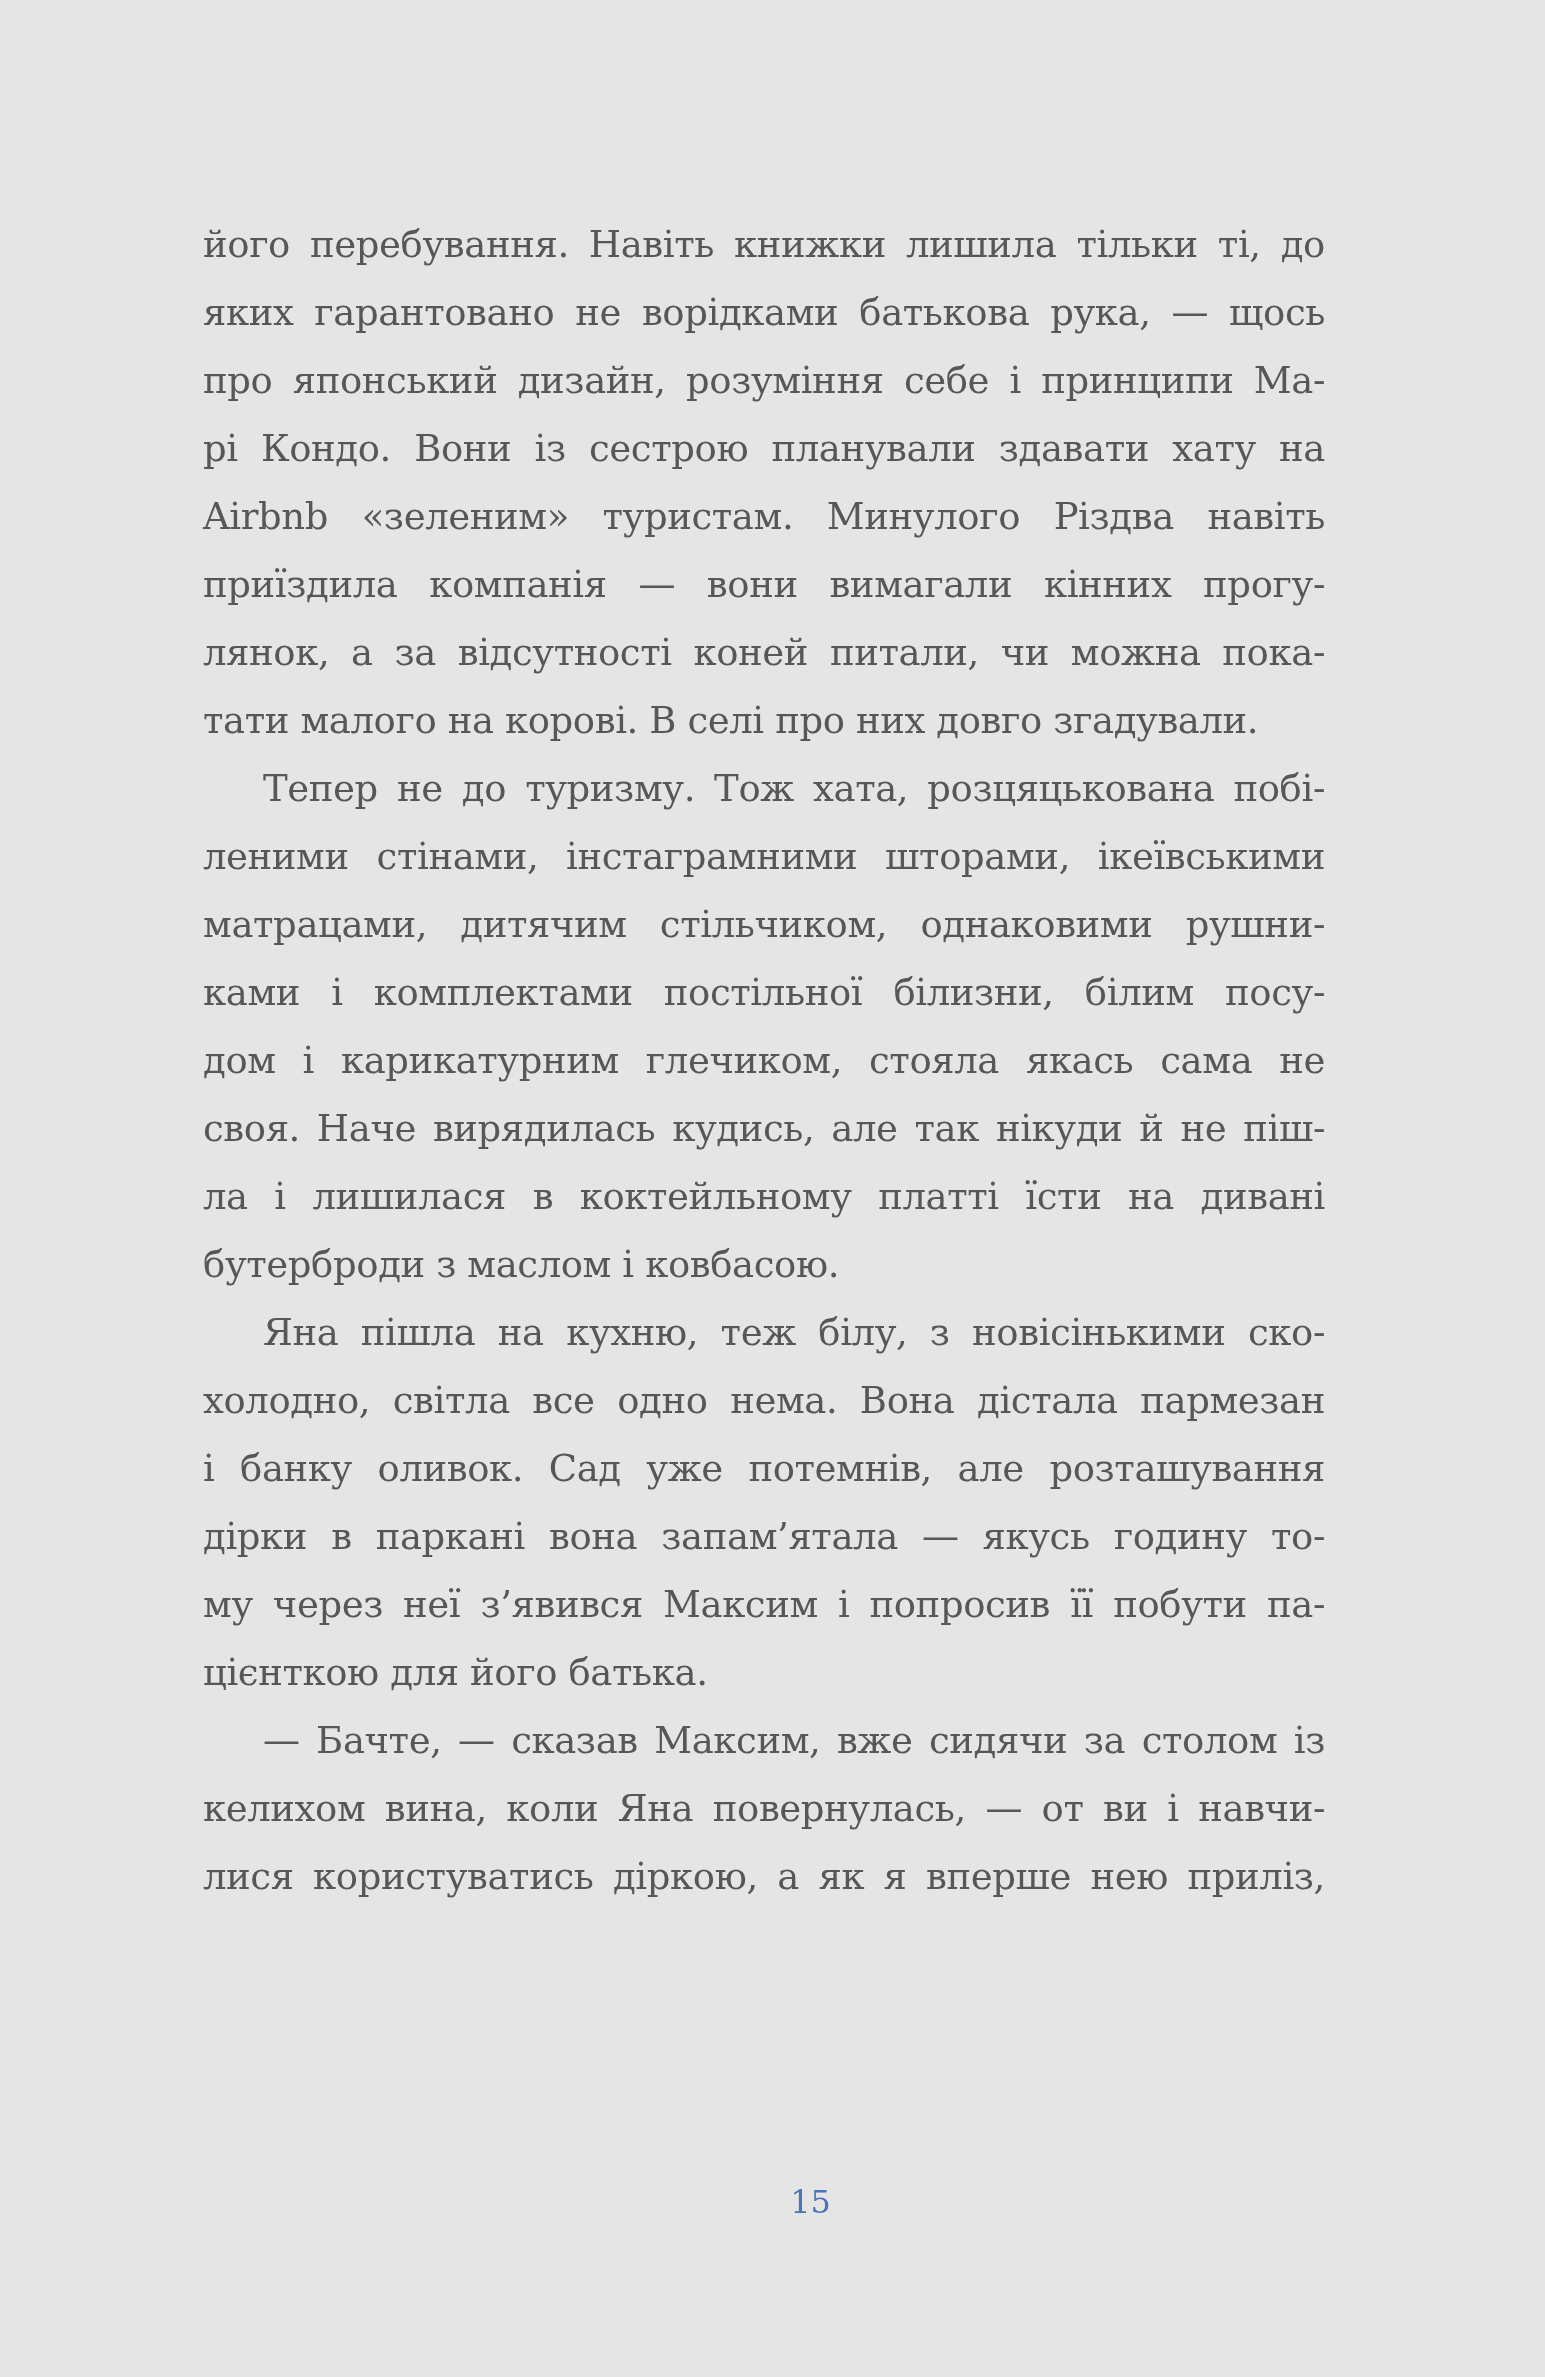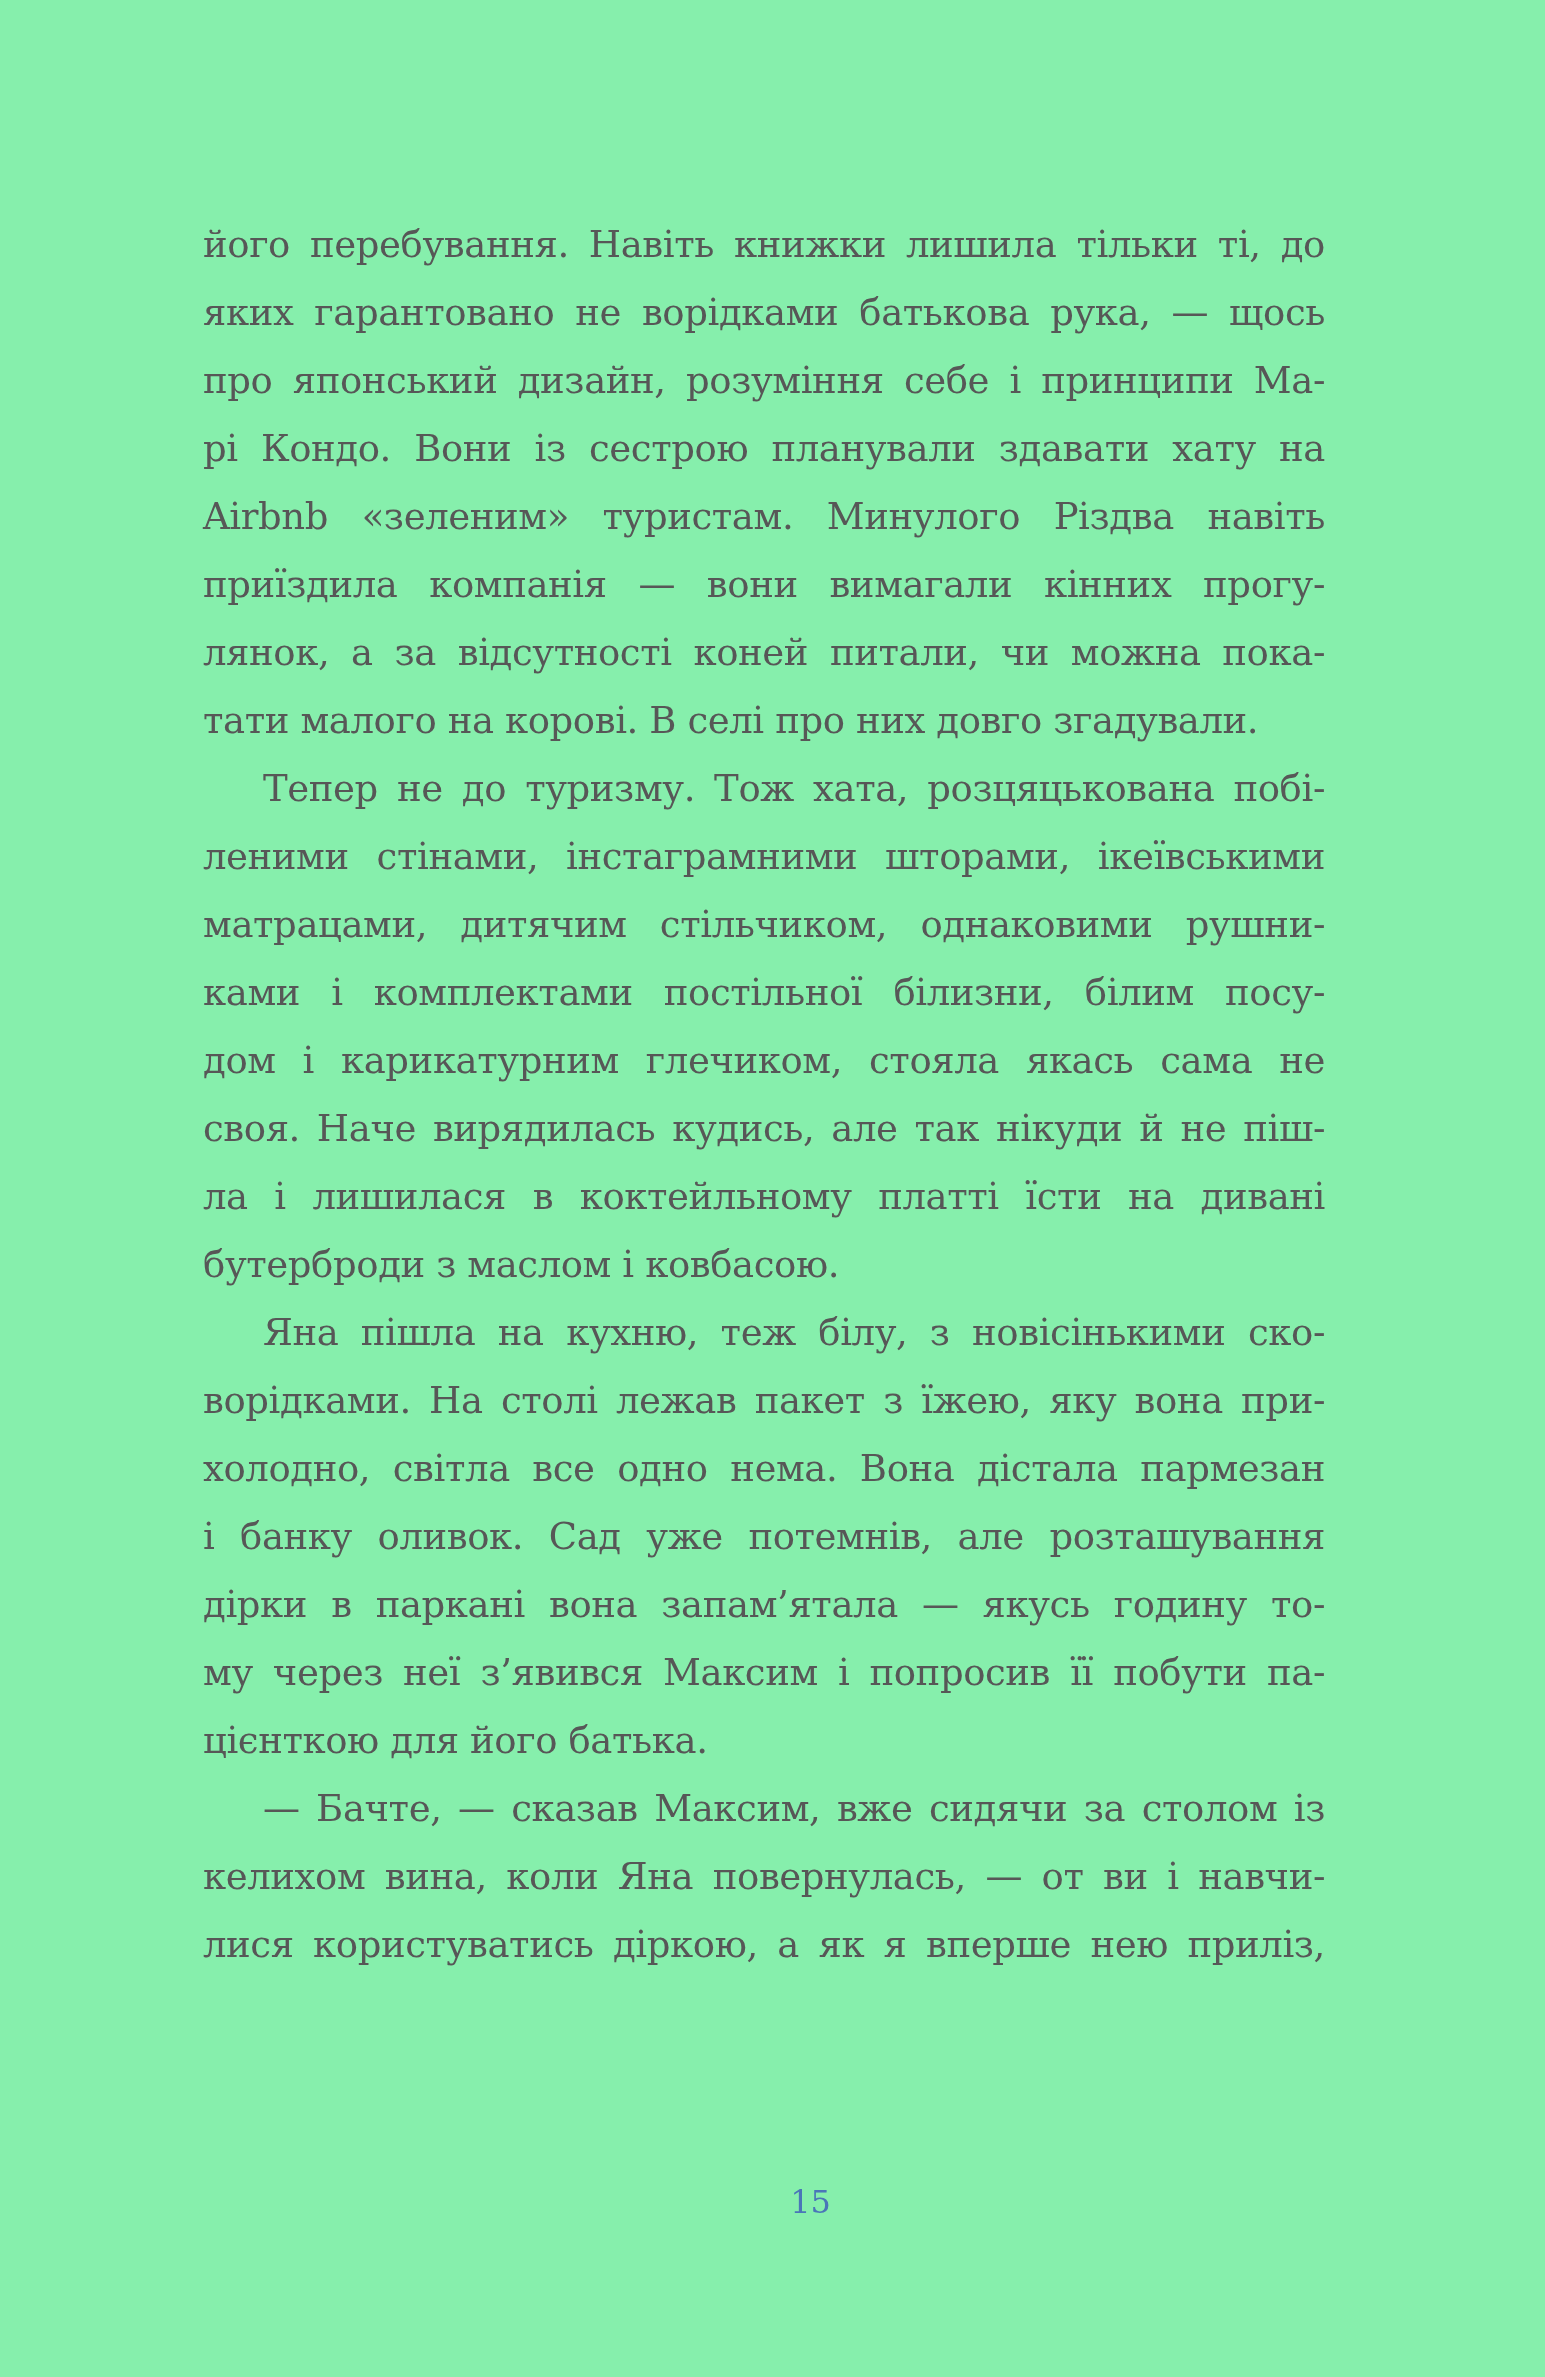--- a/index.html
+++ b/index.html
@@ -12,21 +12,21 @@
       height: 2377px;
       position: relative;
       overflow: hidden;
     }
     .page {
       position: absolute;
       left: 0;
       top: 0;
       width: 1545px;
       height: 2377px;
-      background: #86efac;
+      background: #e5e5e5;
     }
     .text-block {
       position: absolute;
       left: 203px;
       top: 211px;
       width: 1122px;
       font-family: "DejaVu Serif", "Liberation Serif", serif;
       color: #575757;
       font-size: 37px;
       letter-spacing: -0.4px;
@@ -86,21 +86,20 @@
       <span class="line">матрацами, дитячим стільчиком, однаковими рушни-</span>
       <span class="line">ками і комплектами постільної білизни, білим посу-</span>
       <span class="line">дом і карикатурним глечиком, стояла якась сама не</span>
       <span class="line">своя. Наче вирядилась кудись, але так нікуди й не піш-</span>
       <span class="line">ла і лишилася в коктейльному платті їсти на дивані</span>
       <span class="line last">бутерброди з маслом і ковбасою.</span>
     </p>
 
     <p class="paragraph">
       <span class="line indent">Яна пішла на кухню, теж білу, з новісінькими ско-</span>
-      <span class="line">ворідками. На столі лежав пакет з їжею, яку вона при-</span>
       <span class="line">холодно, світла все одно нема. Вона дістала пармезан</span>
       <span class="line">і банку оливок. Сад уже потемнів, але розташування</span>
       <span class="line">дірки в паркані вона запам’ятала — якусь годину то-</span>
       <span class="line">му через неї з’явився Максим і попросив її побути па-</span>
       <span class="line last">цієнткою для його батька.</span>
     </p>
 
     <p class="paragraph">
       <span class="line indent">— Бачте, — сказав Максим, вже сидячи за столом із</span>
       <span class="line">келихом вина, коли Яна повернулась, — от ви і навчи-</span>

